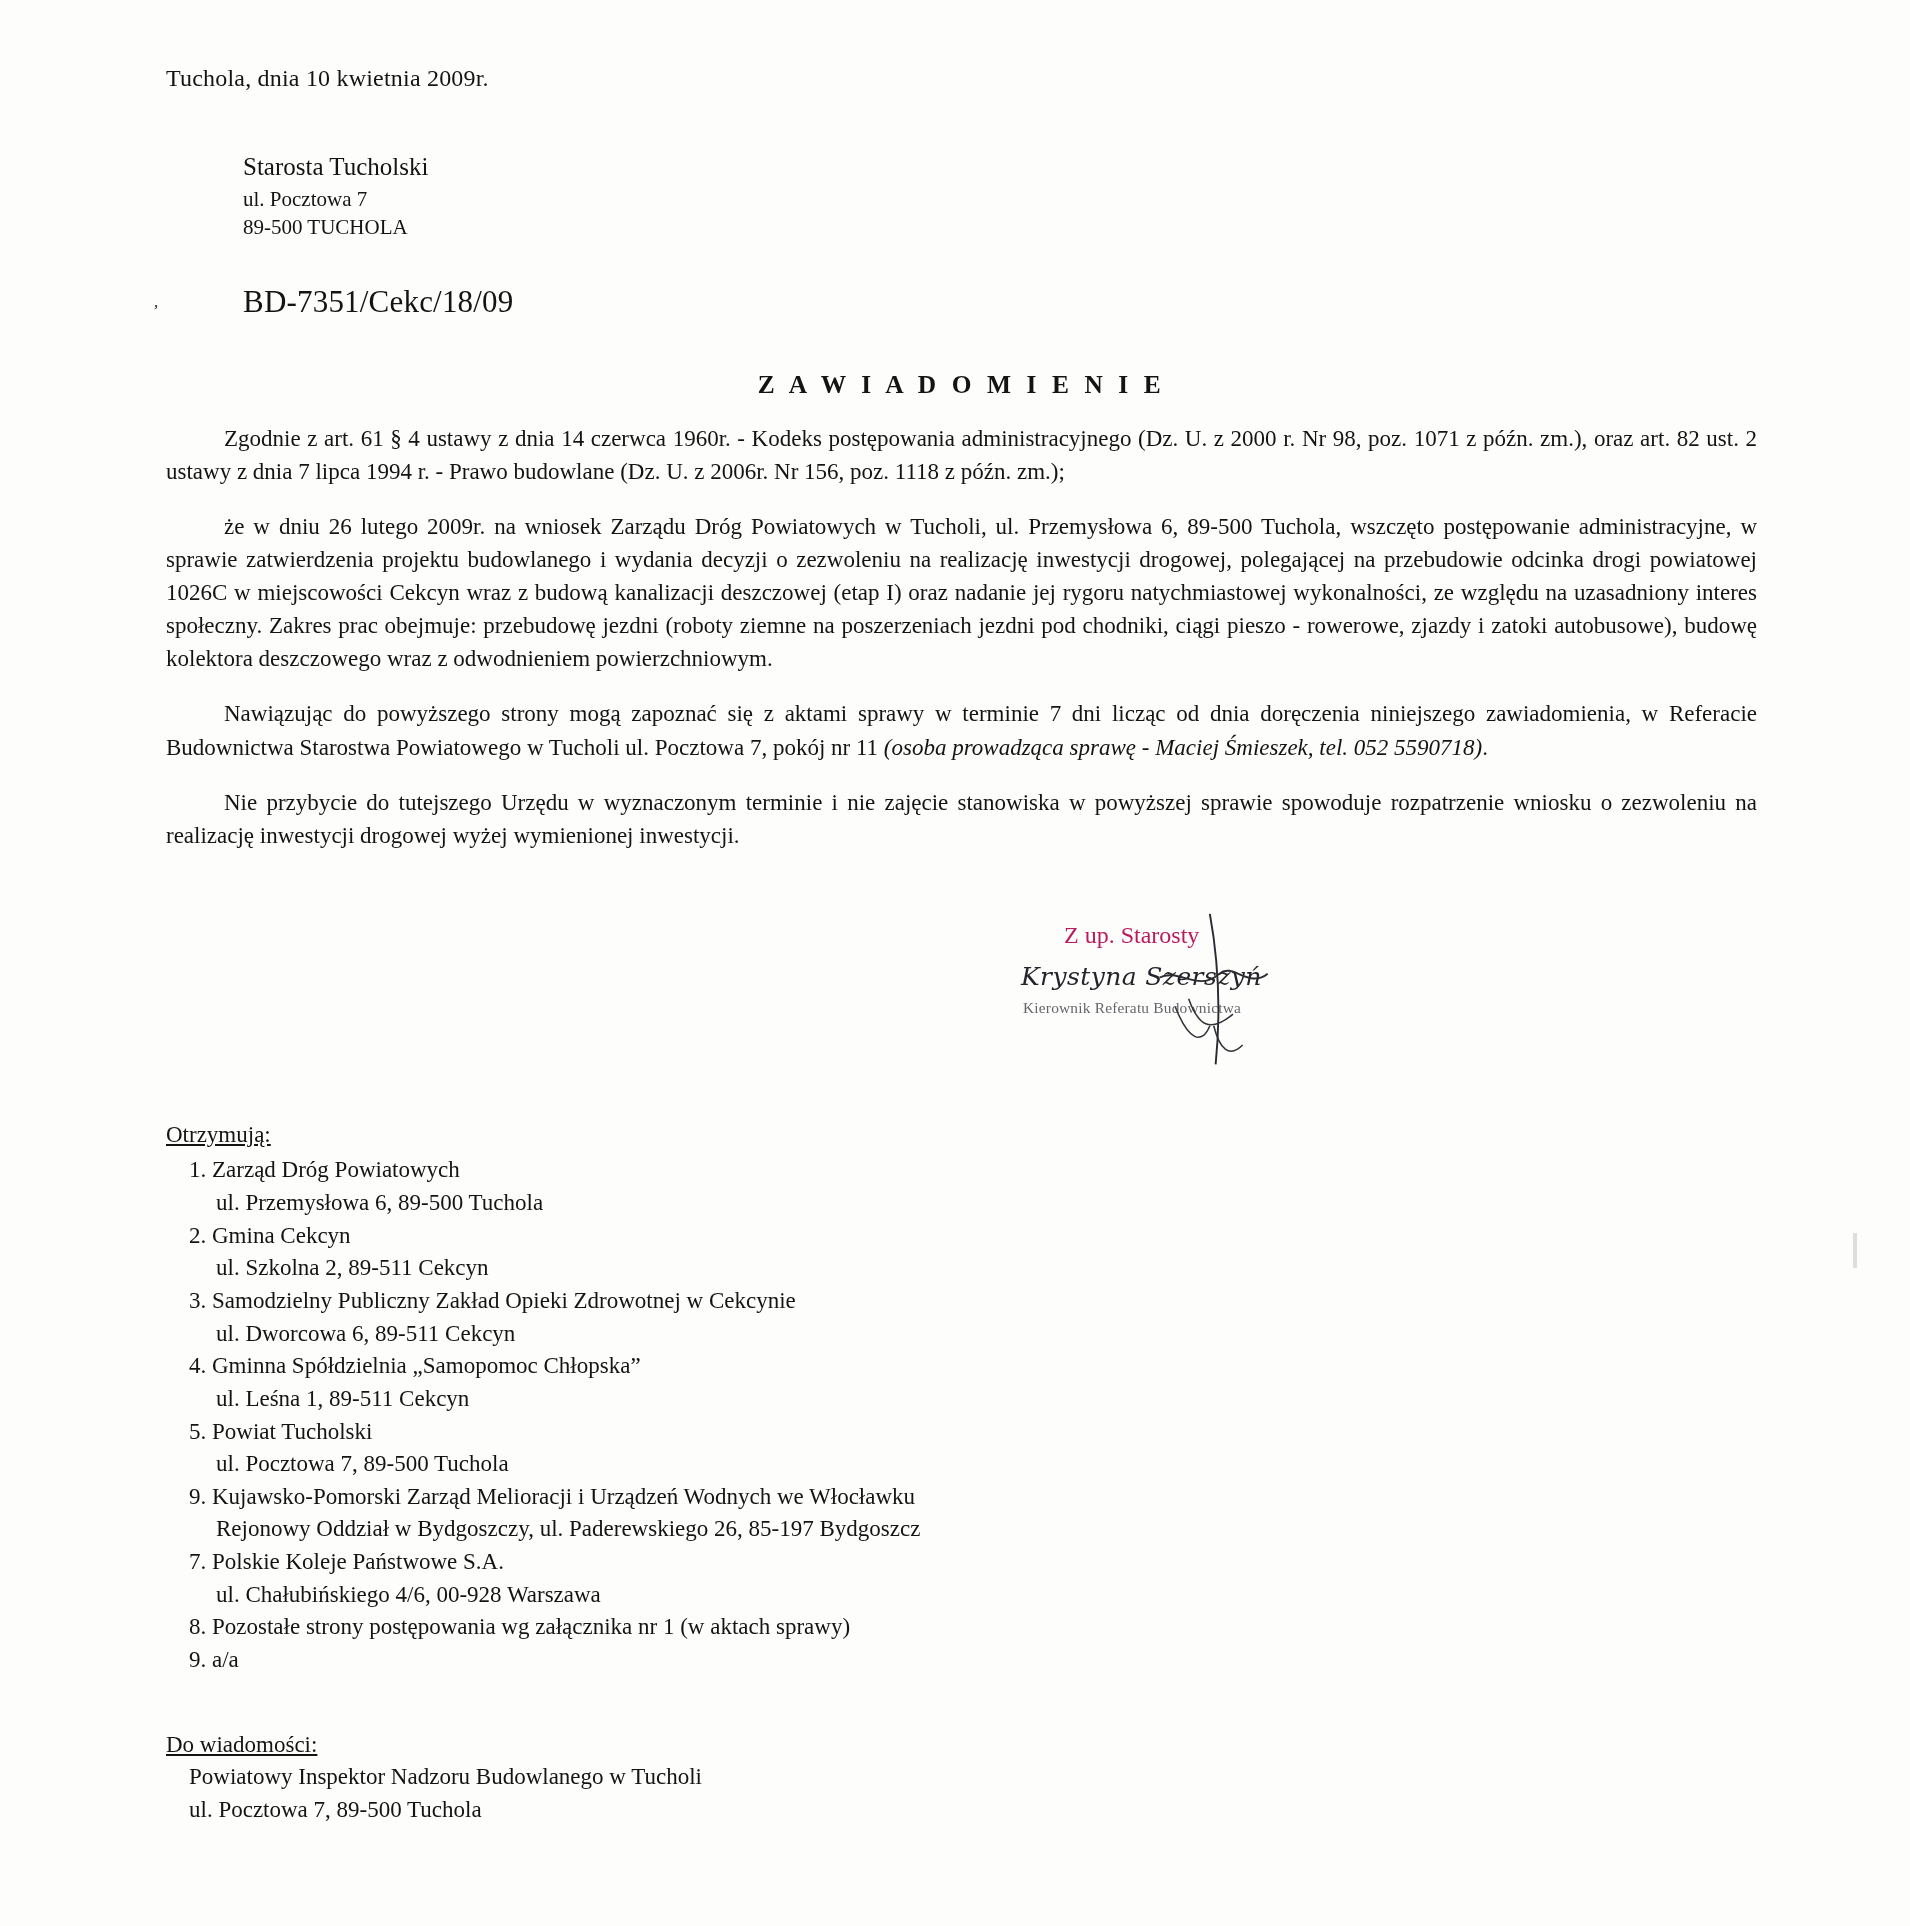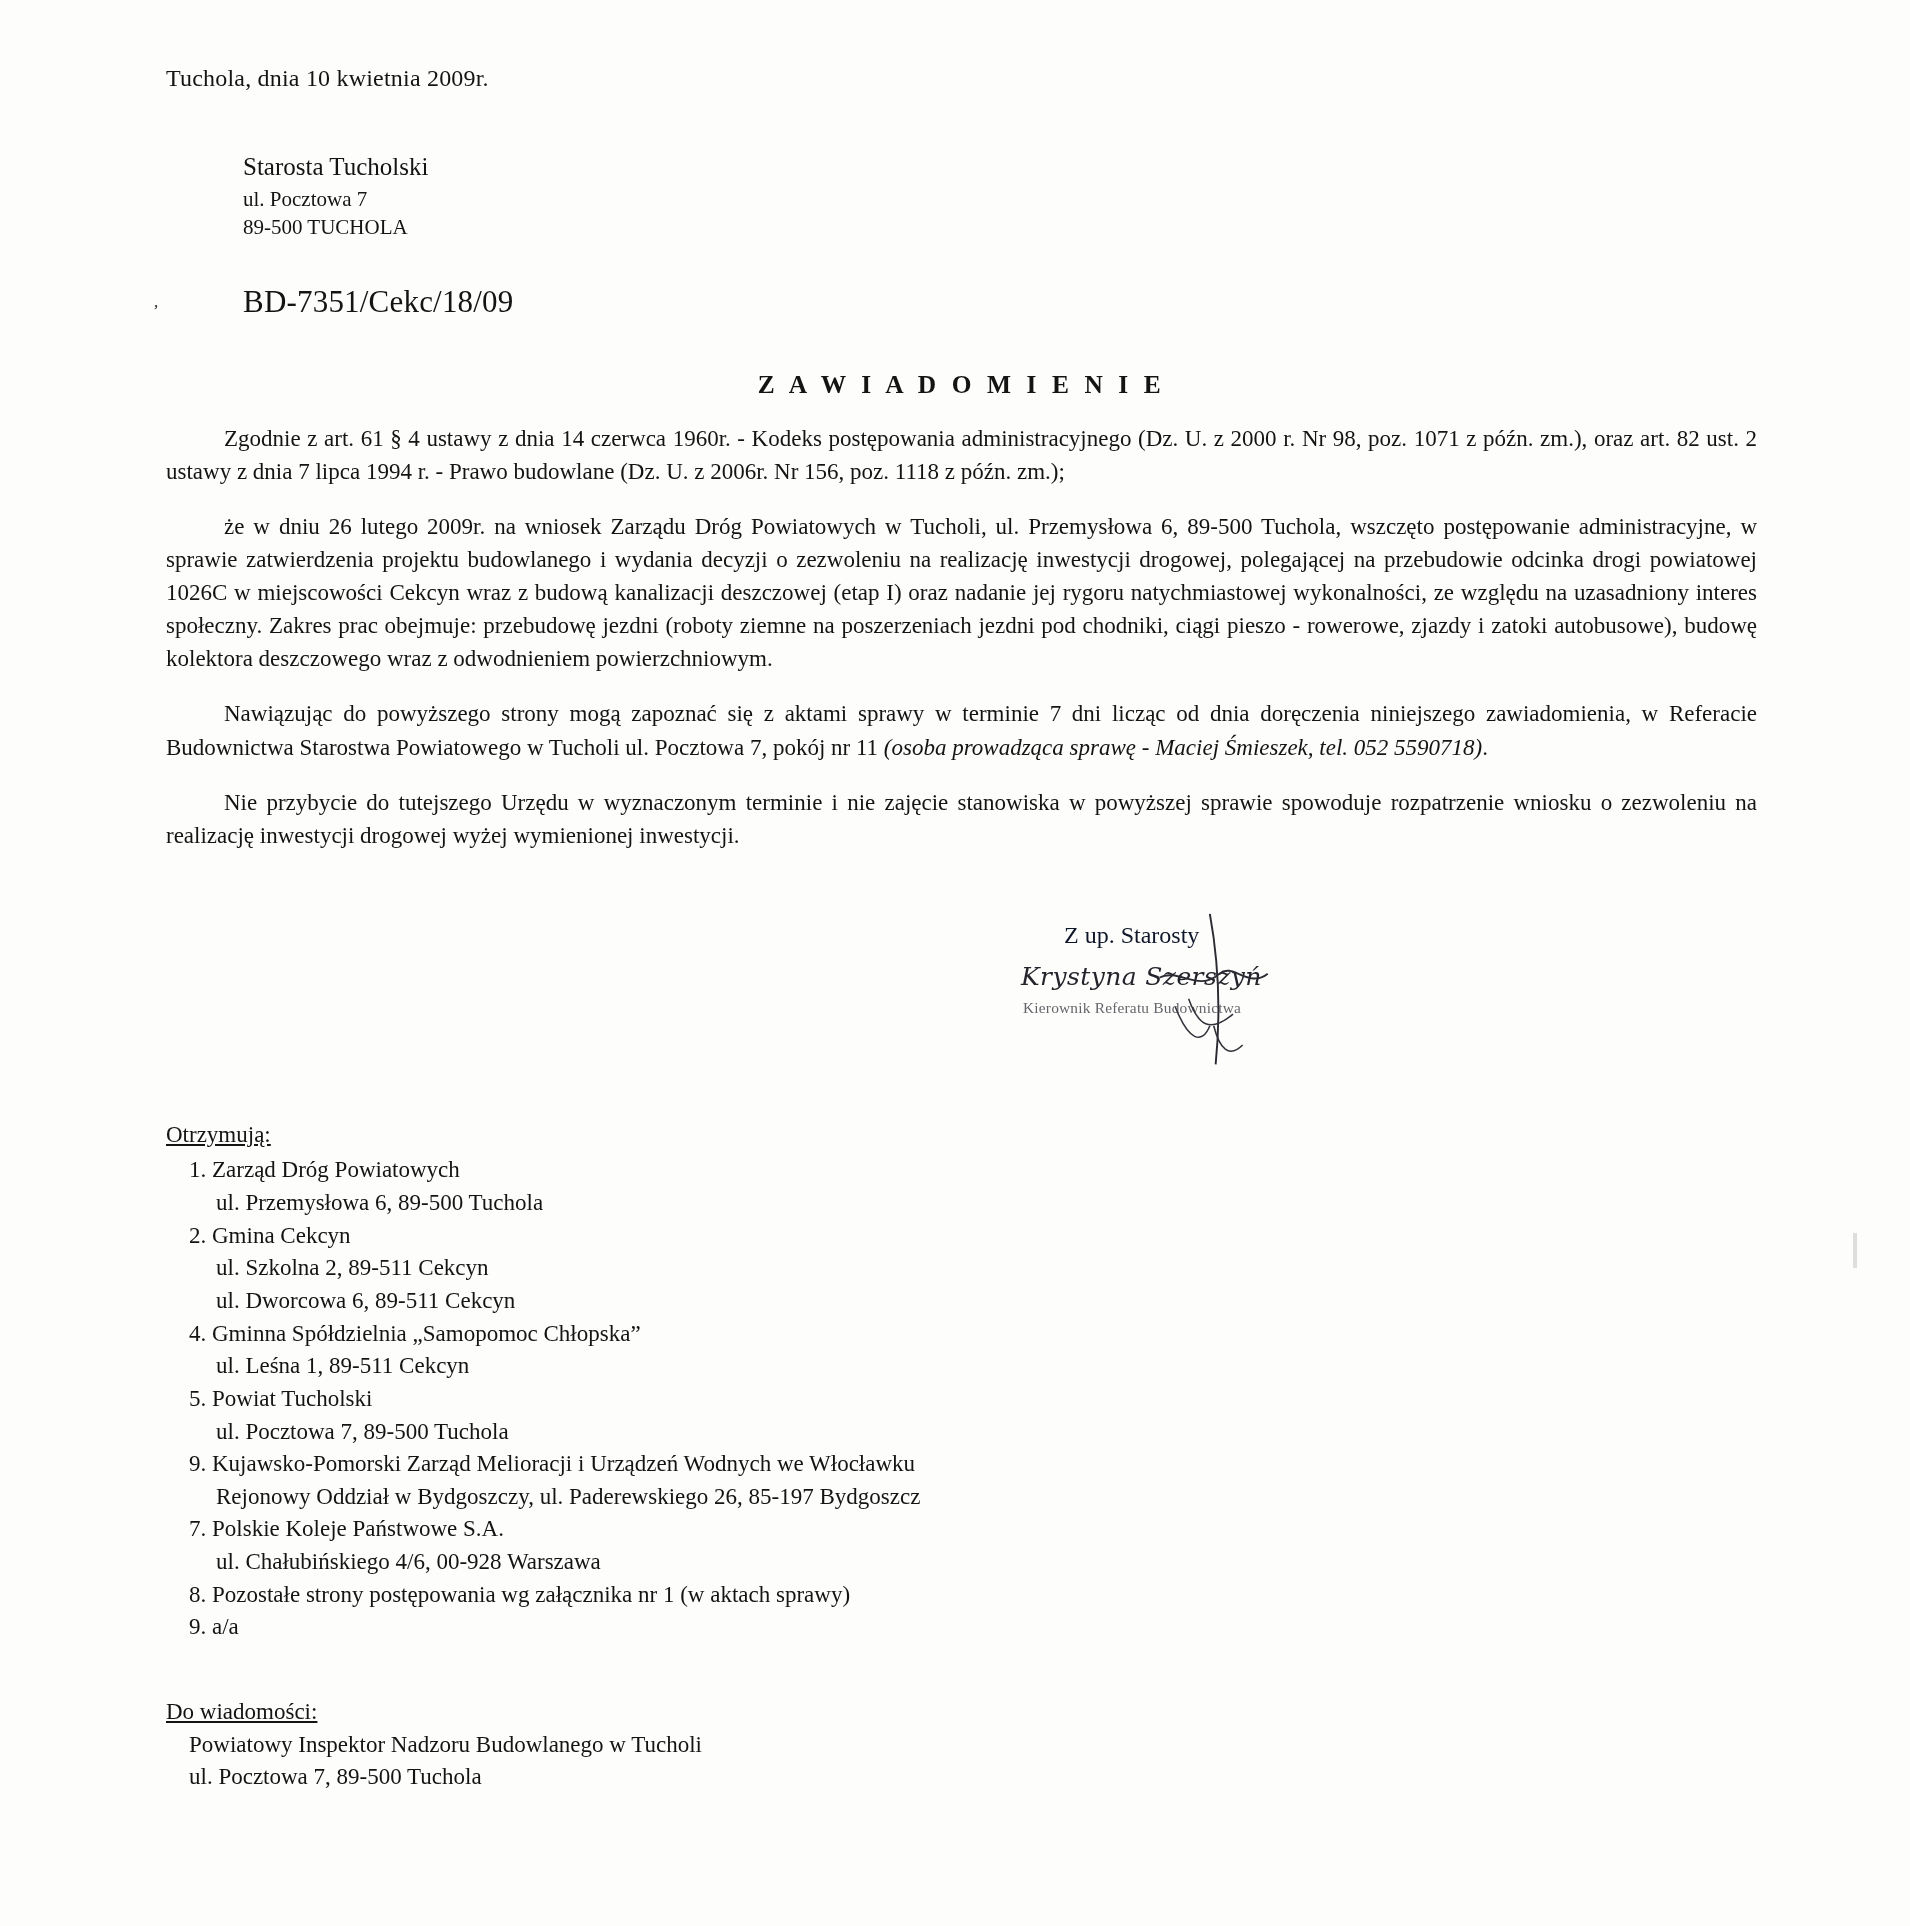--- a/index.html
+++ b/index.html
@@ -88,21 +88,21 @@
   .sig-area {
     position: relative;
     height: 216px;
     margin-top: 35px;
   }
   .sig-text {
     position: absolute;
     left: 898px;
     top: 35px;
     font-size: 24px;
-    color: #0f172a;
+    color: #be185d;
   }
   .sig-script {
     position: absolute;
     left: 855px;
     top: 75px;
     font-size: 25px;
     font-style: italic;
     font-family: "DejaVu Serif", serif;
     color: #24242c;
     letter-spacing: 0.4px;
@@ -219,20 +219,21 @@
 
       <div>
         <div class="rec-item">1. Zarząd Dróg Powiatowych</div>
         <div class="rec-item rec-sub">ul. Przemysłowa 6, 89-500 Tuchola</div>
       </div>
       <div>
         <div class="rec-item">2. Gmina Cekcyn</div>
         <div class="rec-item rec-sub">ul. Szkolna 2, 89-511 Cekcyn</div>
       </div>
       <div>
+        <div class="rec-item">3. Samodzielny Publiczny Zakład Opieki Zdrowotnej w Cekcynie</div>
         <div class="rec-item rec-sub">ul. Dworcowa 6, 89-511 Cekcyn</div>
       </div>
       <div>
         <div class="rec-item">4. Gminna Spółdzielnia „Samopomoc Chłopska”</div>
         <div class="rec-item rec-sub">ul. Leśna 1, 89-511 Cekcyn</div>
       </div>
       <div>
         <div class="rec-item">5. Powiat Tucholski</div>
         <div class="rec-item rec-sub">ul. Pocztowa 7, 89-500 Tuchola</div>
       </div>

